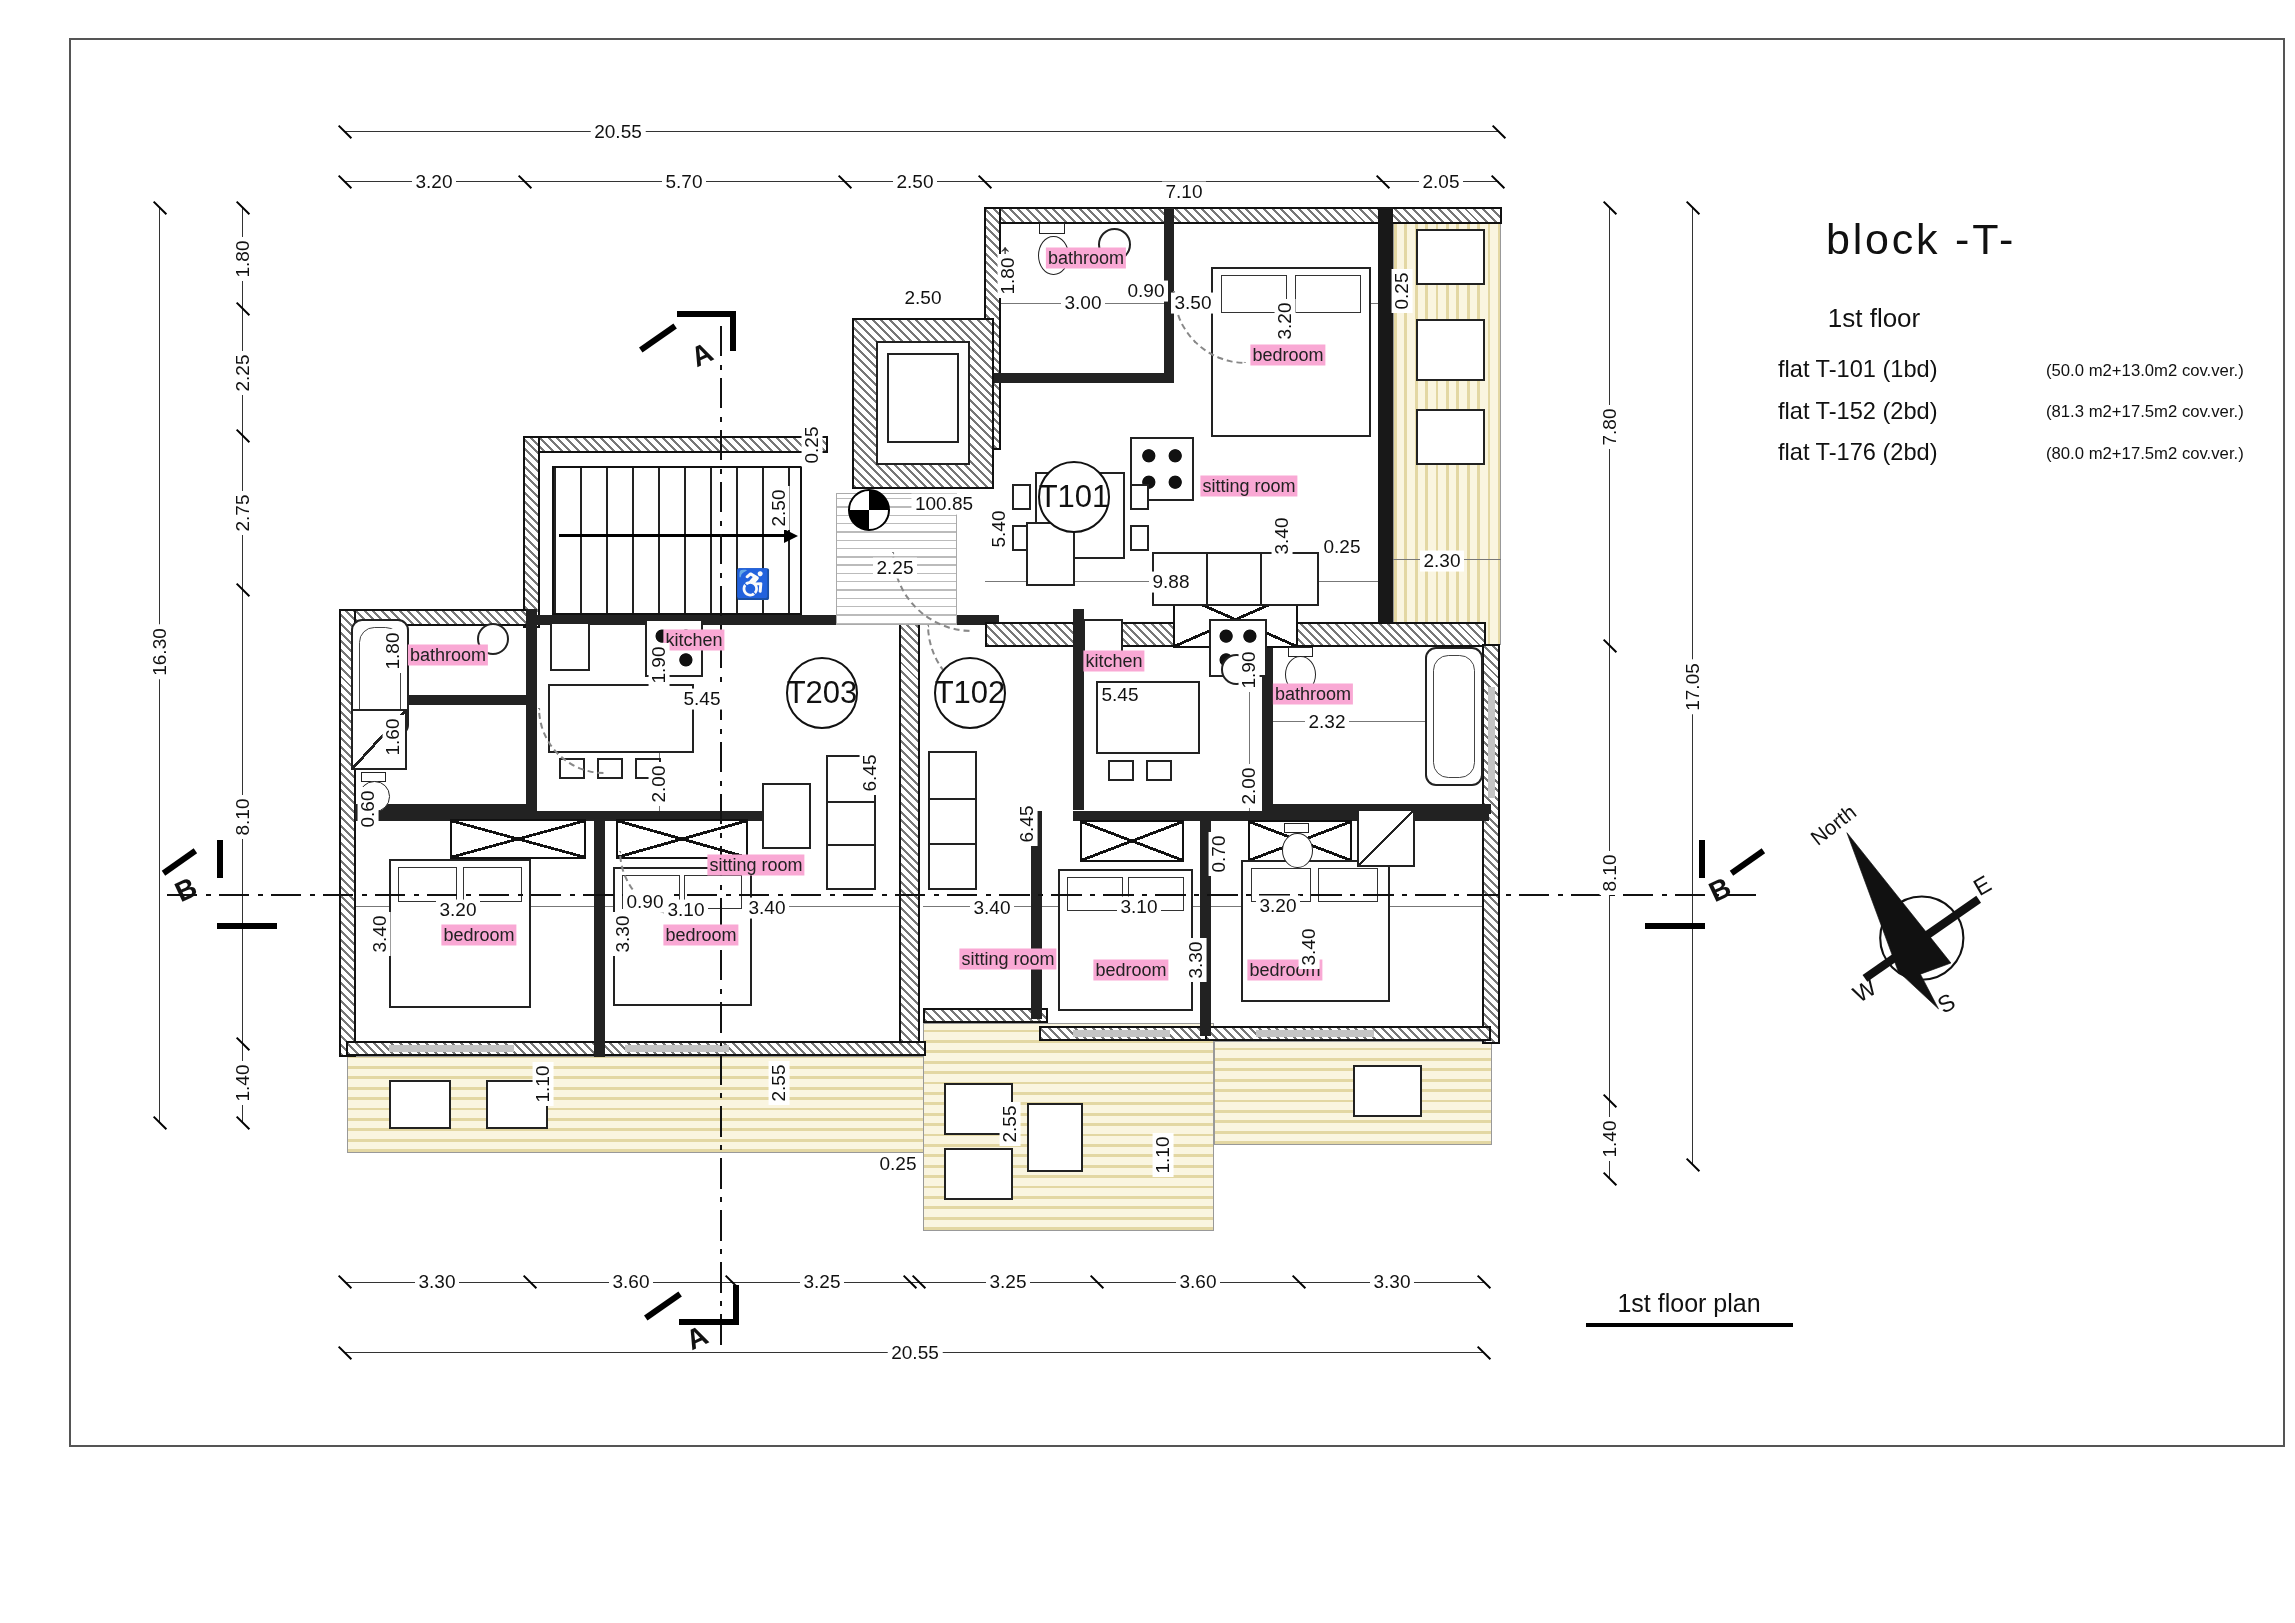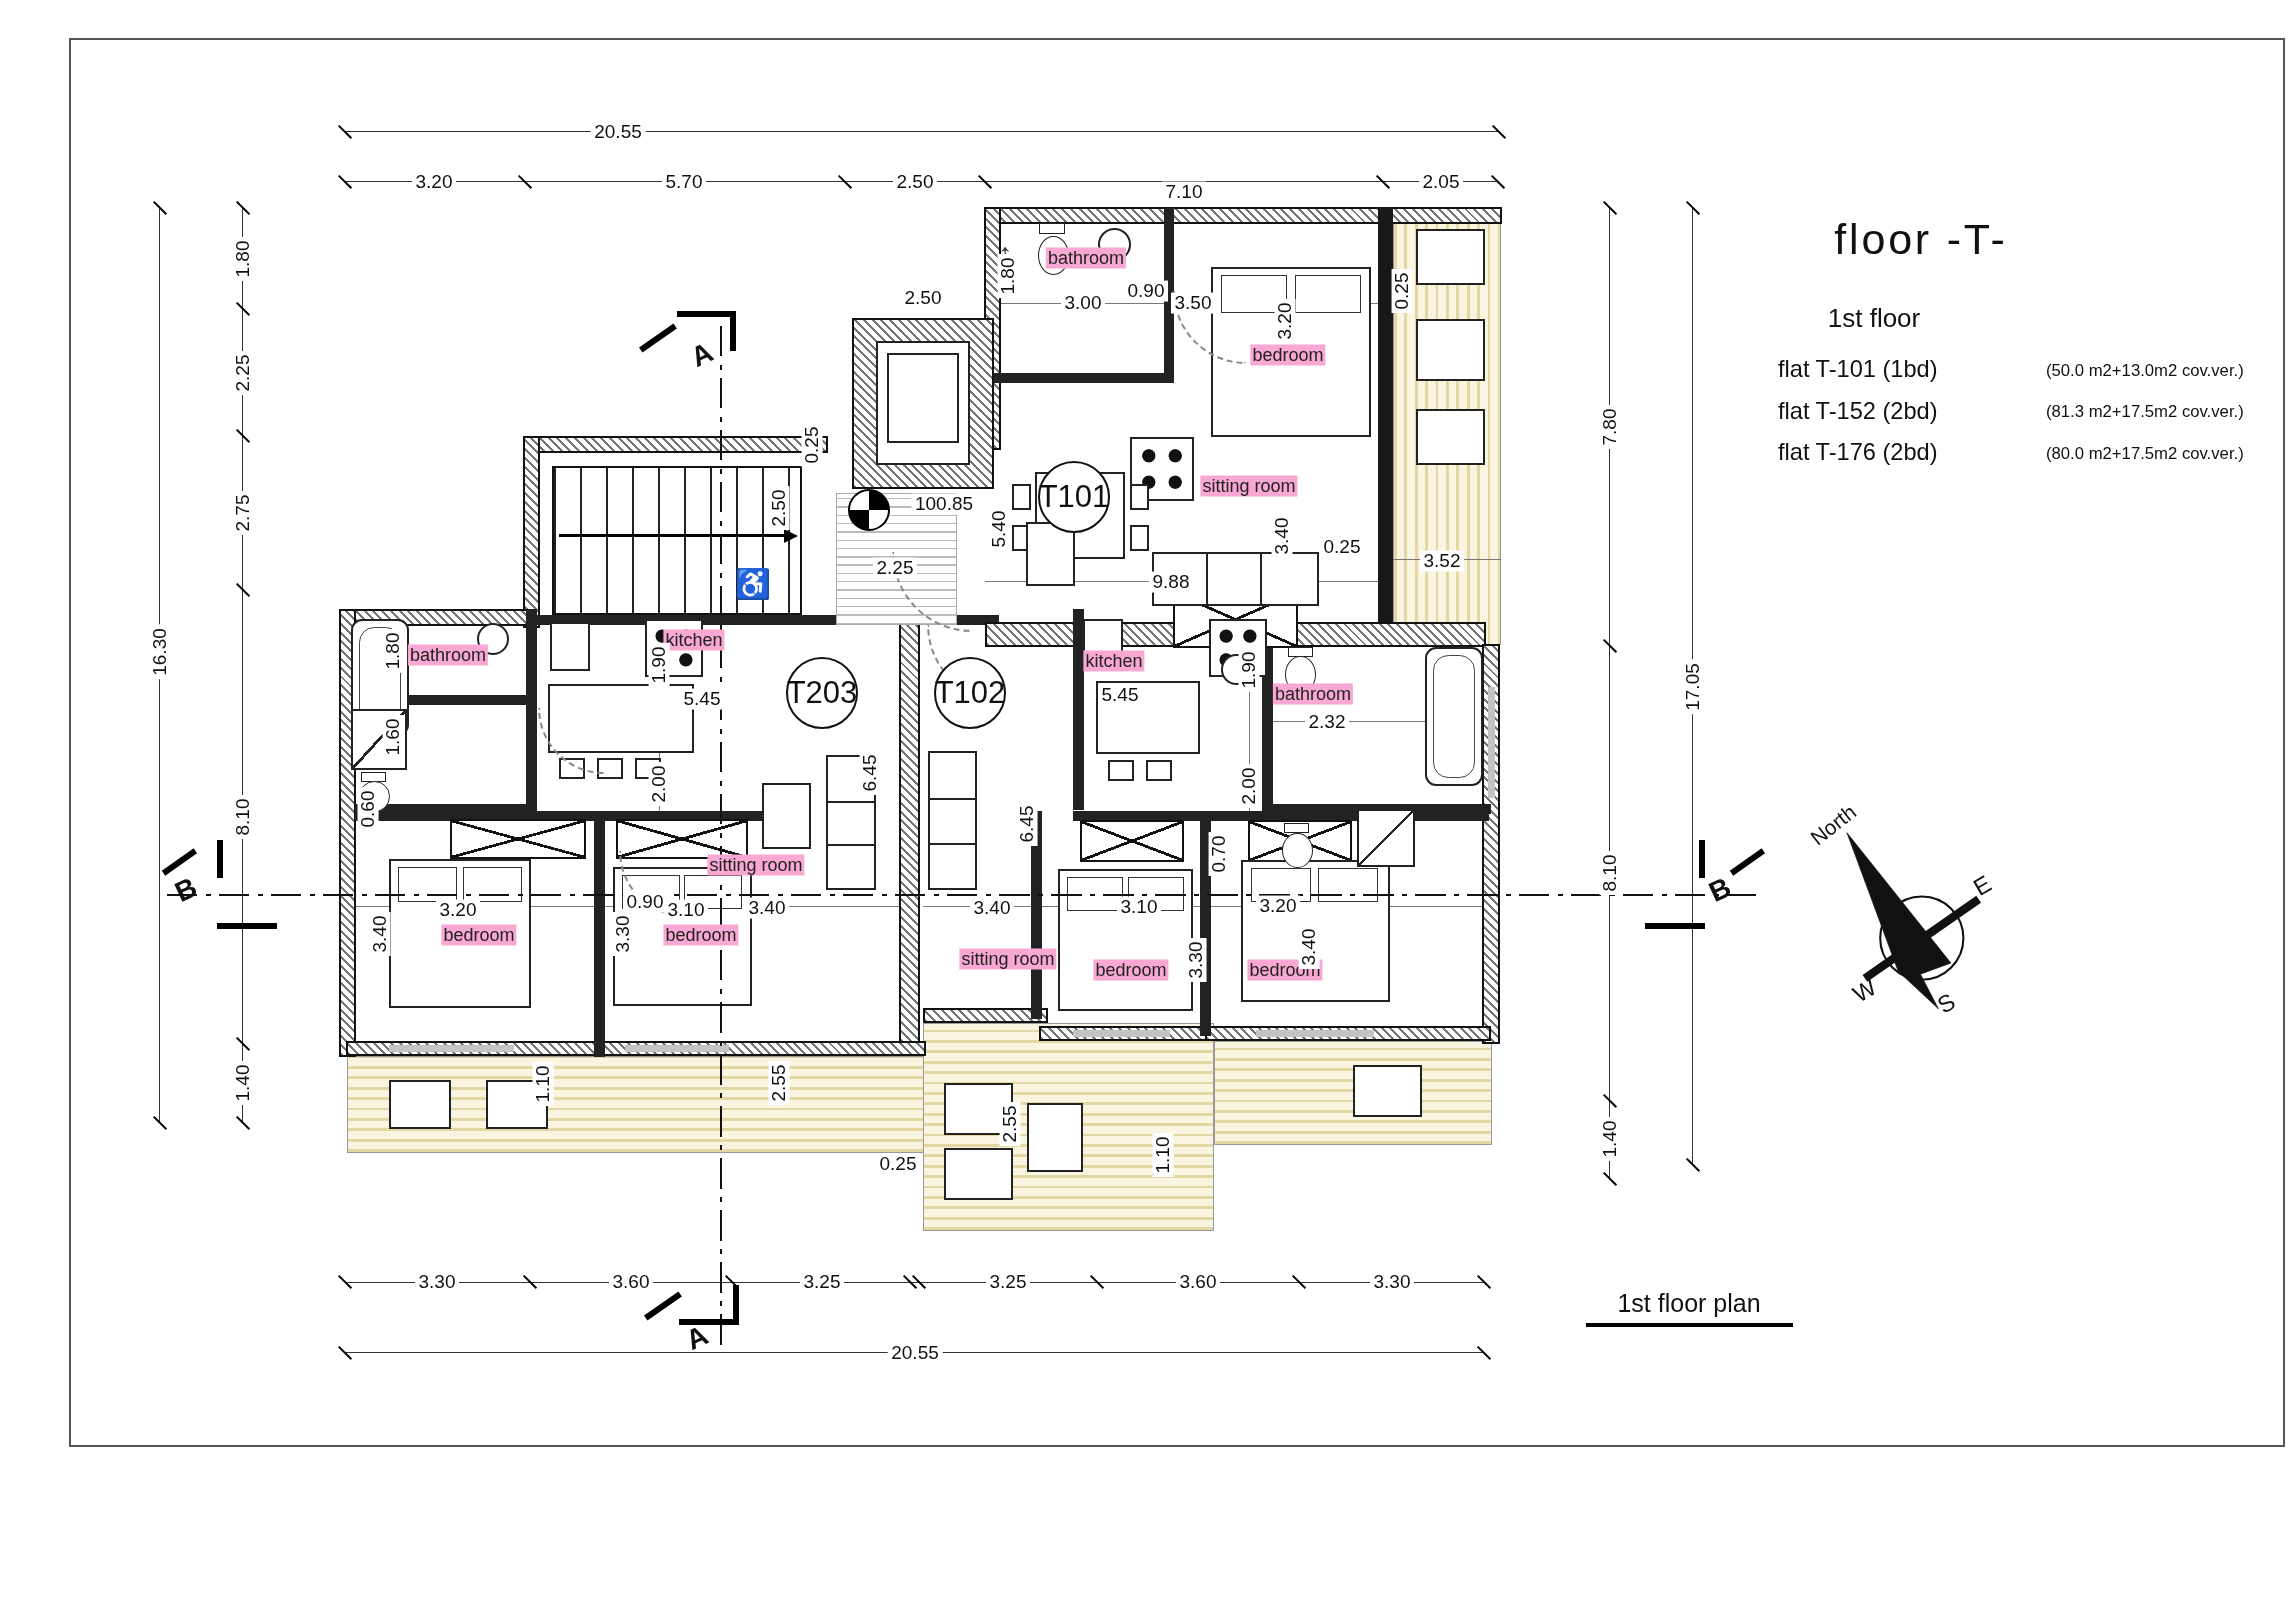--- a/index.html
+++ b/index.html
@@ -312,21 +312,21 @@
   <span class="abs dim" style="left:1193px;top:303px">3.50</span>
   <span class="abs dim rot" style="left:1285px;top:321px">3.20</span>
   <span class="abs dim" style="left:923px;top:298px">2.50</span>
   <span class="abs dim rot" style="left:812px;top:445px">0.25</span>
   <span class="abs dim rot" style="left:779px;top:508px">2.50</span>
   <span class="abs dim" style="left:895px;top:568px">2.25</span>
   <span class="abs dim rot" style="left:999px;top:529px">5.40</span>
   <span class="abs dim" style="left:1171px;top:582px">9.88</span>
   <span class="abs dim rot" style="left:1282px;top:536px">3.40</span>
   <span class="abs dim" style="left:1342px;top:547px">0.25</span>
-  <span class="abs dim" style="left:1442px;top:561px">3.52</span>
+  <span class="abs dim" style="left:1442px;top:561px">2.30</span>
   <span class="abs dim rot" style="left:1402px;top:291px">0.25</span>
   <span class="abs dim" style="left:702px;top:699px">5.45</span>
   <span class="abs dim" style="left:1120px;top:695px">5.45</span>
   <span class="abs dim rot" style="left:659px;top:665px">1.90</span>
   <span class="abs dim rot" style="left:659px;top:784px">2.00</span>
   <span class="abs dim rot" style="left:393px;top:651px">1.80</span>
   <span class="abs dim rot" style="left:393px;top:737px">1.60</span>
   <span class="abs dim rot" style="left:368px;top:809px">0.60</span>
   <span class="abs dim" style="left:458px;top:910px">3.20</span>
   <span class="abs dim rot" style="left:380px;top:934px">3.40</span>
@@ -353,21 +353,21 @@
   <div class="abs circle" style="left:1074px;top:497px">
       <span>T101</span>
     </div>
   <div class="abs circle" style="left:822px;top:693px">
       <span>T203</span>
     </div>
   <div class="abs circle" style="left:970px;top:693px">
       <span>T102</span>
     </div>
 
-  <span class="abs tb-title" style="left:1921px;top:239px">floor  -T-</span>
+  <span class="abs tb-title" style="left:1921px;top:239px">block  -T-</span>
   <span class="abs tb-sub" style="left:1874px;top:318px">1st floor</span>
   <span class="abs tb-name" style="left:1778px;top:369px">flat T-101 (1bd)</span>
   <span class="abs tb-area" style="left:2046px;top:371px">(50.0 m2+13.0m2 cov.ver.)</span>
   <span class="abs tb-name" style="left:1778px;top:411px">flat T-152 (2bd)</span>
   <span class="abs tb-area" style="left:2046px;top:412px">(81.3 m2+17.5m2 cov.ver.)</span>
   <span class="abs tb-name" style="left:1778px;top:452px">flat T-176 (2bd)</span>
   <span class="abs tb-area" style="left:2046px;top:454px">(80.0 m2+17.5m2 cov.ver.)</span>
 
   <svg class="abs" style="left:1797px;top:791px" width="208" height="229" viewBox="0 0 300 330">
     <circle cx="180" cy="212" r="60" fill="none" stroke="#111" stroke-width="3"></circle>

